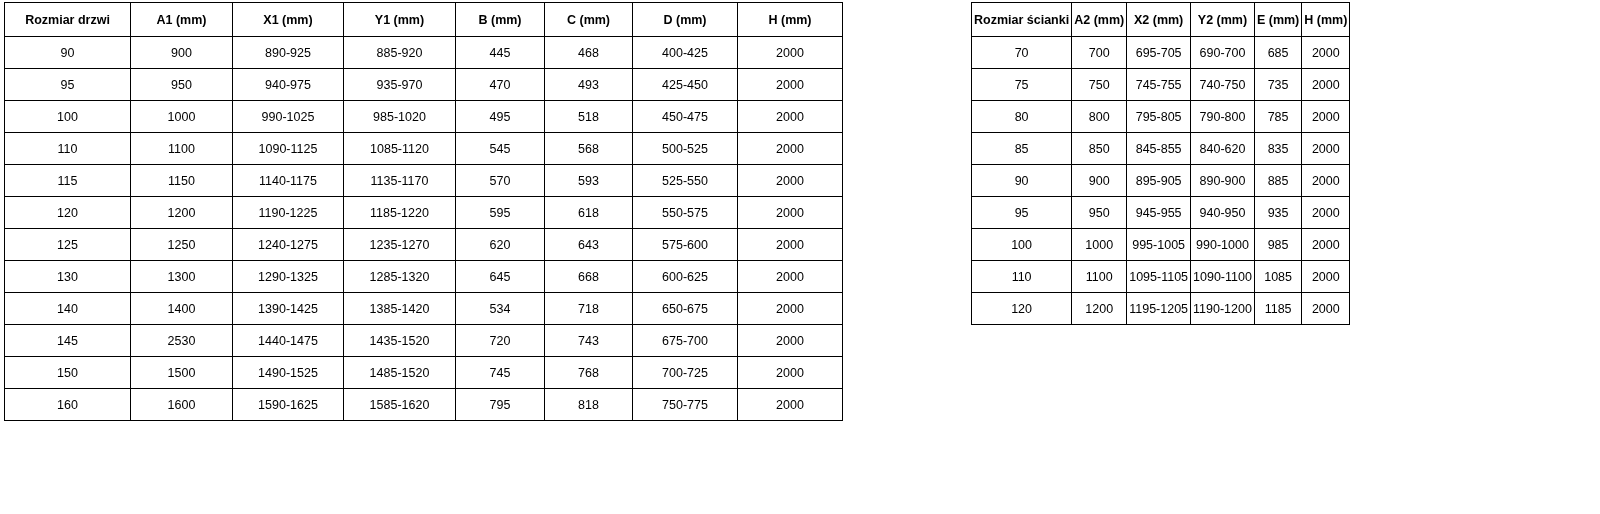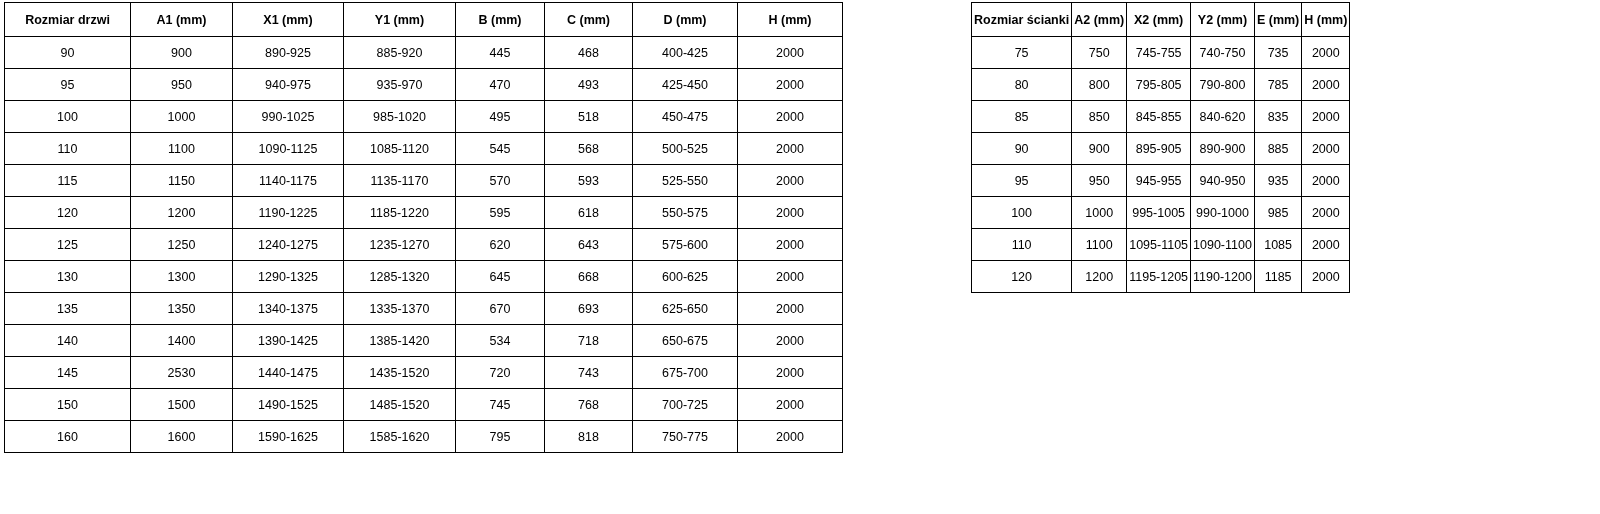--- a/index.html
+++ b/index.html
@@ -171,30 +171,20 @@
             <td>130</td>
             <td>1300</td>
             <td>1290-1325</td>
             <td>1285-1320</td>
             <td>645</td>
             <td>668</td>
             <td>600-625</td>
             <td>2000</td>
           </tr>
           <tr>
-            <td>135</td>
-            <td>1350</td>
-            <td>1340-1375</td>
-            <td>1335-1370</td>
-            <td>670</td>
-            <td>693</td>
-            <td>625-650</td>
-            <td>2000</td>
-          </tr>
-          <tr>
             <td>140</td>
             <td>1400</td>
             <td>1390-1425</td>
             <td>1385-1420</td>
             <td>534</td>
             <td>718</td>
             <td>650-675</td>
             <td>2000</td>
           </tr>
           <tr>
@@ -246,20 +236,28 @@
             <th>Rozmiar ścianki</th>
             <th>A2 (mm)</th>
             <th>X2 (mm)</th>
             <th>Y2 (mm)</th>
             <th>E (mm)</th>
             <th>H (mm)</th>
           </tr>
       </thead>
       <tbody id="walls-body">
           <tr>
+            <td>70</td>
+            <td>700</td>
+            <td>695-705</td>
+            <td>690-700</td>
+            <td>685</td>
+            <td>2000</td>
+          </tr>
+          <tr>
             <td>75</td>
             <td>750</td>
             <td>745-755</td>
             <td>740-750</td>
             <td>735</td>
             <td>2000</td>
           </tr>
           <tr>
             <td>80</td>
             <td>800</td>

